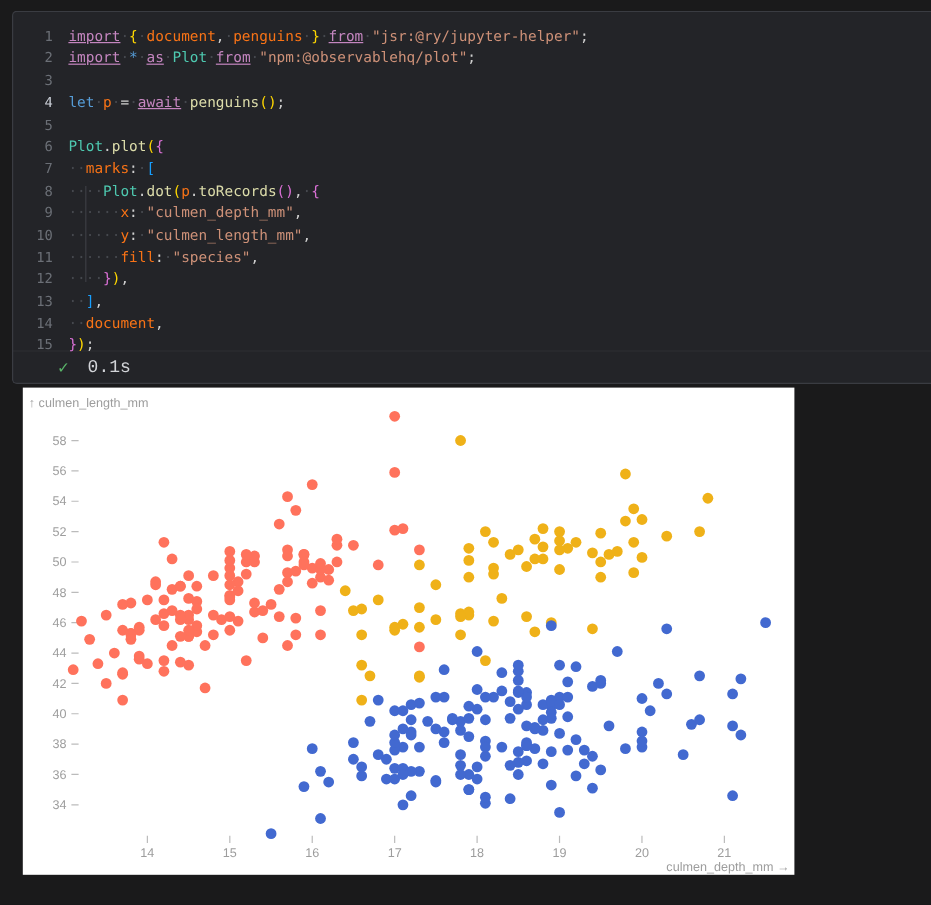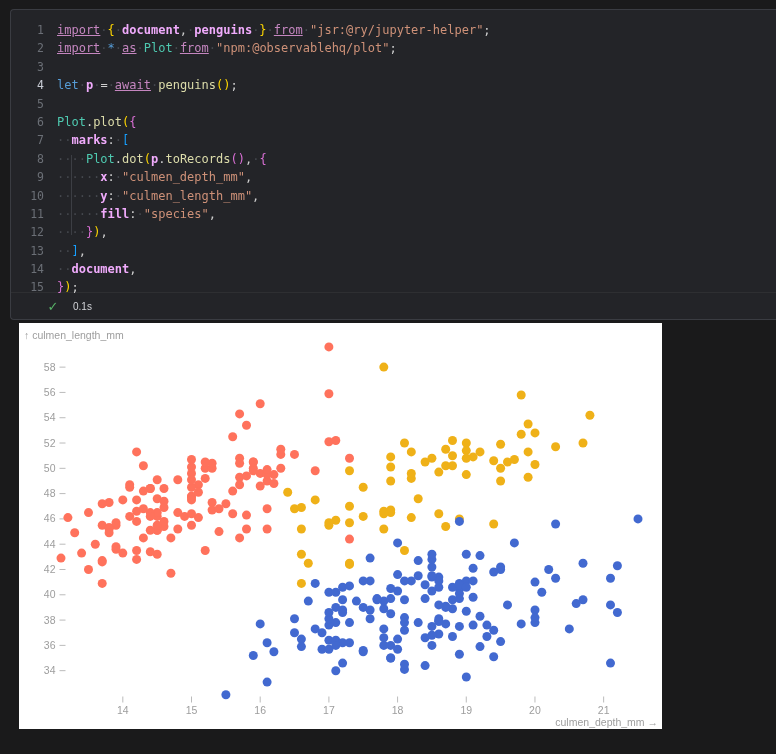--- a/index.html
+++ b/index.html
@@ -18,39 +18,39 @@
   }
   .code-line{display:flex;height:18.4px;}
   .gutter{
     width:33px;flex:0 0 33px;text-align:right;color:#6b6f76;
     font-size:11.5px;user-select:none;
   }
   .gutter.active{color:#c8ccd4;}
   .line-text{margin-left:13px;}
   .tok-kw{color:#c586c0;text-decoration:underline;}
   .tok-decl{color:#569cd6;}
-  .tok-var{color:#f0abfc;font-weight:bold;}
+  .tok-var{color:#f97316;}
   .tok-fn{color:#dcdcaa;}
   .tok-ns{color:#4ec9b0;}
   .tok-str{color:#ce9178;}
   .tok-pun{color:#cfcfcf;}
   .tok-ws{color:#45484e;}
   .tok-bg{color:#ffd700;}
   .tok-bp{color:#da70d6;}
   .tok-bb{color:#179fff;}
   .indent-guide{
     position:absolute;left:60px;top:145px;width:1px;height:80px;background:#3c3e44;
   }
   .status-row{
     position:absolute;left:0;right:0;bottom:0;height:26px;
     border-top:1px solid rgba(255,255,255,0.05);
     display:flex;align-items:center;
   }
   .check{color:#58b368;font-size:13px;margin-left:34px;width:16px;text-align:center;}
-  .duration{color:#d2d4d8;font-size:10px;margin-left:12px;font-family:Liberation Sans, sans-serif;}
+  .duration{color:#d2d4d8;font-size:15px;margin-left:12px;font-family:Liberation Mono, monospace;}
 
   
   .plot-panel{
     position:absolute;left:19px;top:323px;width:643px;height:406px;background:#ffffff;
   }
   .plot-panel svg{display:block;}
 </style>
 </head>
 <body>
 

